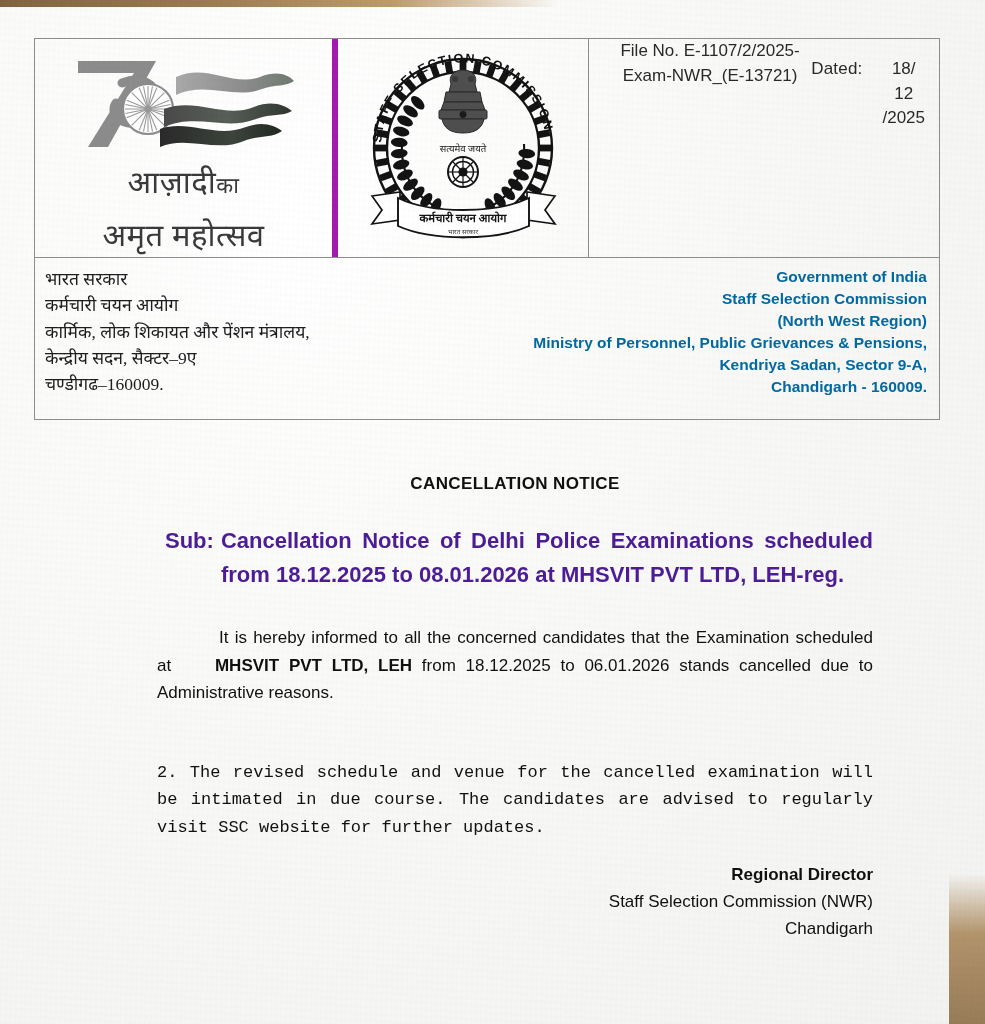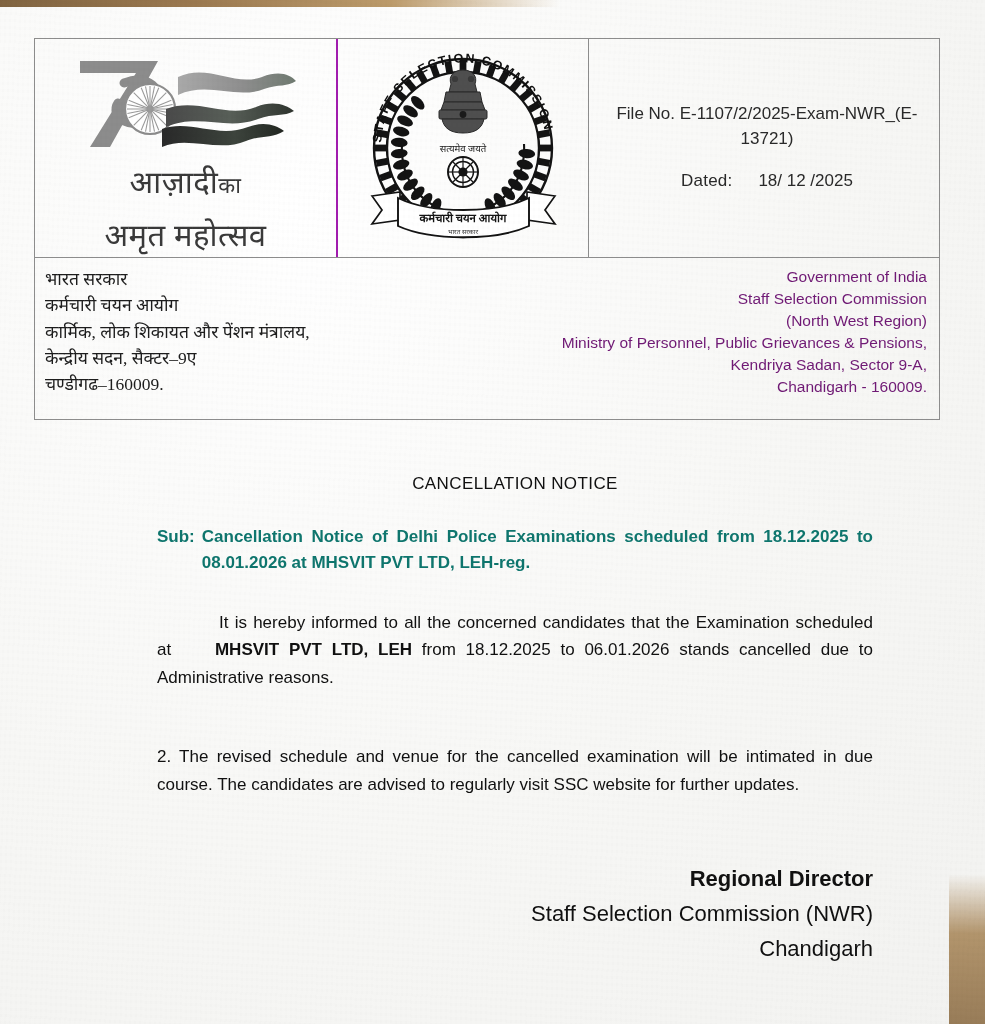--- a/index.html
+++ b/index.html
@@ -58,36 +58,35 @@
     background: transparent;
   }
   .lh-top {
     display: flex;
     align-items: stretch;
     min-height: 218px;
   }
   .lh-cell { box-sizing: border-box; }
   .lh-cell-logo {
     width: 303px;
-    border-right: 2px solid #a21caf;
+    border-right: 6px solid #a21caf;
     display: flex;
     align-items: center;
     justify-content: center;
   }
   .lh-cell-emblem {
     width: 251px;
     border-right: 1px solid #8d8d8d;
     display: flex;
     align-items: center;
     justify-content: center;
   }
   .lh-cell-file {
     flex: 1;
     display: flex;
-    flex-direction: column;
     justify-content: center;
     padding: 0 14px 0 20px;
   }
 
   
   .azadi-wrap {
     width: 268px;
     text-align: center;
     padding-top: 4px;
   }
@@ -110,21 +109,21 @@
     font-family: "Liberation Sans", sans-serif;
     font-size: 17px;
     color: #2a2a2a;
     text-align: center;
     line-height: 1.45;
   }
   .dated-line {
     margin-top: 18px;
     display: flex;
     justify-content: center;
-    gap: 26px;
+    gap: 20px;
   }
   .dated-label { letter-spacing: .2px; }
 
   
   .lh-bottom {
     border-top: 1px solid #8d8d8d;
     display: flex;
     justify-content: space-between;
     padding: 8px 12px 10px 10px;
     position: relative;
@@ -135,23 +134,24 @@
     font-family: "Liberation Serif", serif;
     font-size: 17.5px;
     line-height: 1.5;
     color: #1e1e1e;
     white-space: nowrap;
   }
   .addr-en {
     font-family: "Liberation Sans", sans-serif;
     font-size: 15.5px;
     line-height: 1.42;
-    color: #701a75;
+    color: #0369a1;
     text-align: right;
     white-space: nowrap;
+    font-weight: bold;
   }
   .contact-line {
     position: absolute;
     left: 10px;
     bottom: 30px;
     font-family: "Liberation Sans", sans-serif;
     font-size: 13.5px;
     color: #2b2b2b;
     white-space: nowrap;
   }
@@ -163,57 +163,58 @@
   
   #notice-body {
     position: absolute;
     left: 157px;
     top: 474px;
     width: 716px;
   }
   #notice-title {
     text-align: center;
     font-size: 17px;
-    font-weight: normal;
+    font-weight: bold;
     letter-spacing: .4px;
     color: #111;
     margin-bottom: 30px;
   }
   .sub-block {
     display: flex;
-    font-size: 17px;
+    font-size: 22px;
     font-weight: bold;
-    color: #0f766e;
+    color: #4c1d95;
     line-height: 1.55;
+    margin-left: 8px;
   }
   .sub-label { margin-right: 7px; }
   .sub-text {
     flex: 1;
     text-align: justify;
     text-justify: inter-word;
   }
   .para {
     font-size: 17px;
     color: #111;
     line-height: 1.62;
     text-align: justify;
     text-justify: inter-word;
     margin-top: 28px;
   }
   .para.first { text-indent: 62px; margin-top: 32px; }
-  .para.second { margin-top: 52px; }
+  .para.second { margin-top: 52px; font-family: Liberation Mono, monospace; }
   .para b { font-weight: bold; margin-left: 34px; }
 
   
   #signature-block {
     position: absolute;
     right: 112px;
     top: 862px;
     text-align: right;
-    font-size: 22px;
+    font-size: 17px;
     line-height: 1.58;
     color: #111;
   }
   #sig-role { font-weight: bold; }
 </style>
 </head>
 <body>
 
 <div id="page-scan">
   <div id="desk-edge-top"></div>

